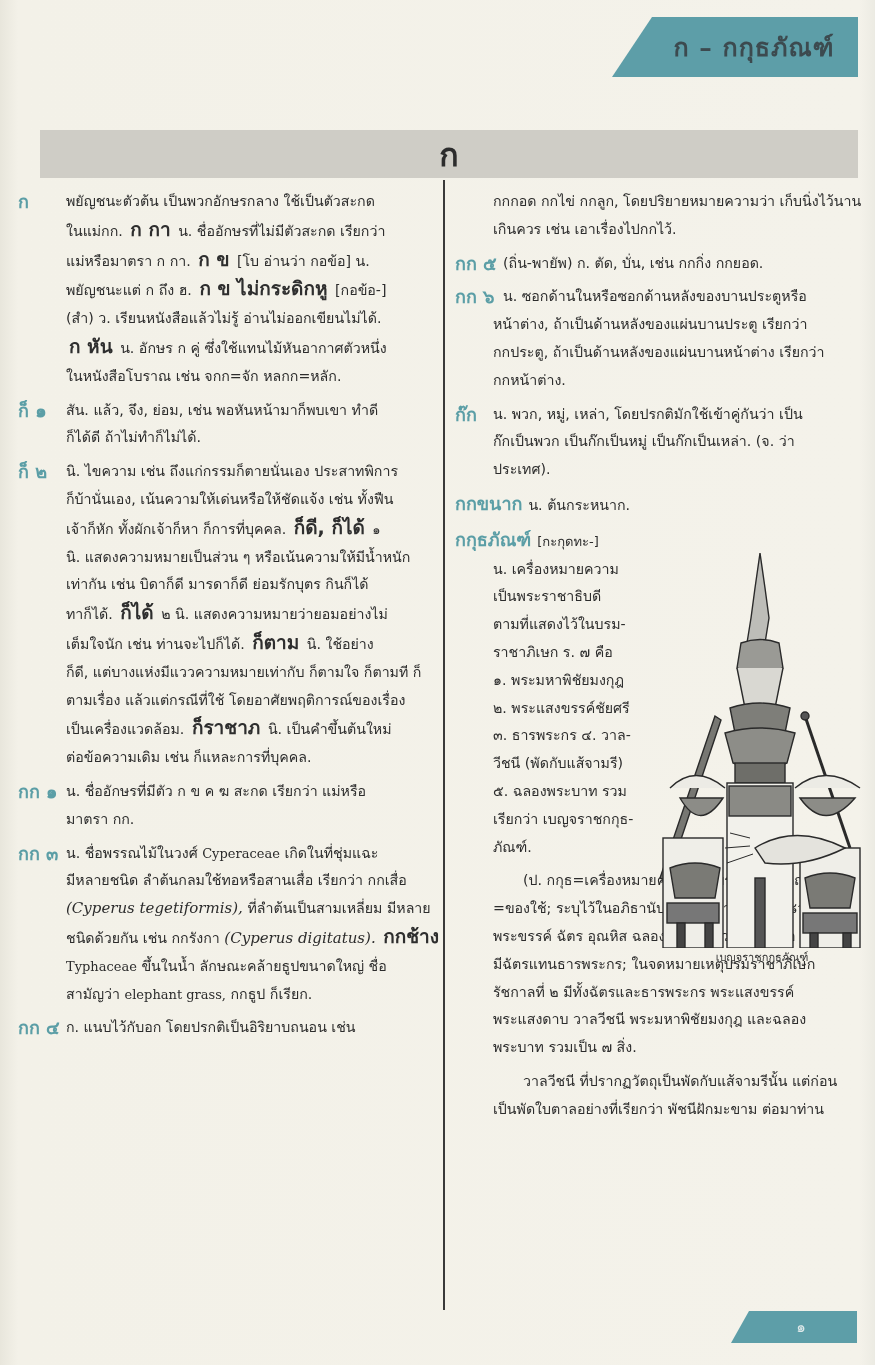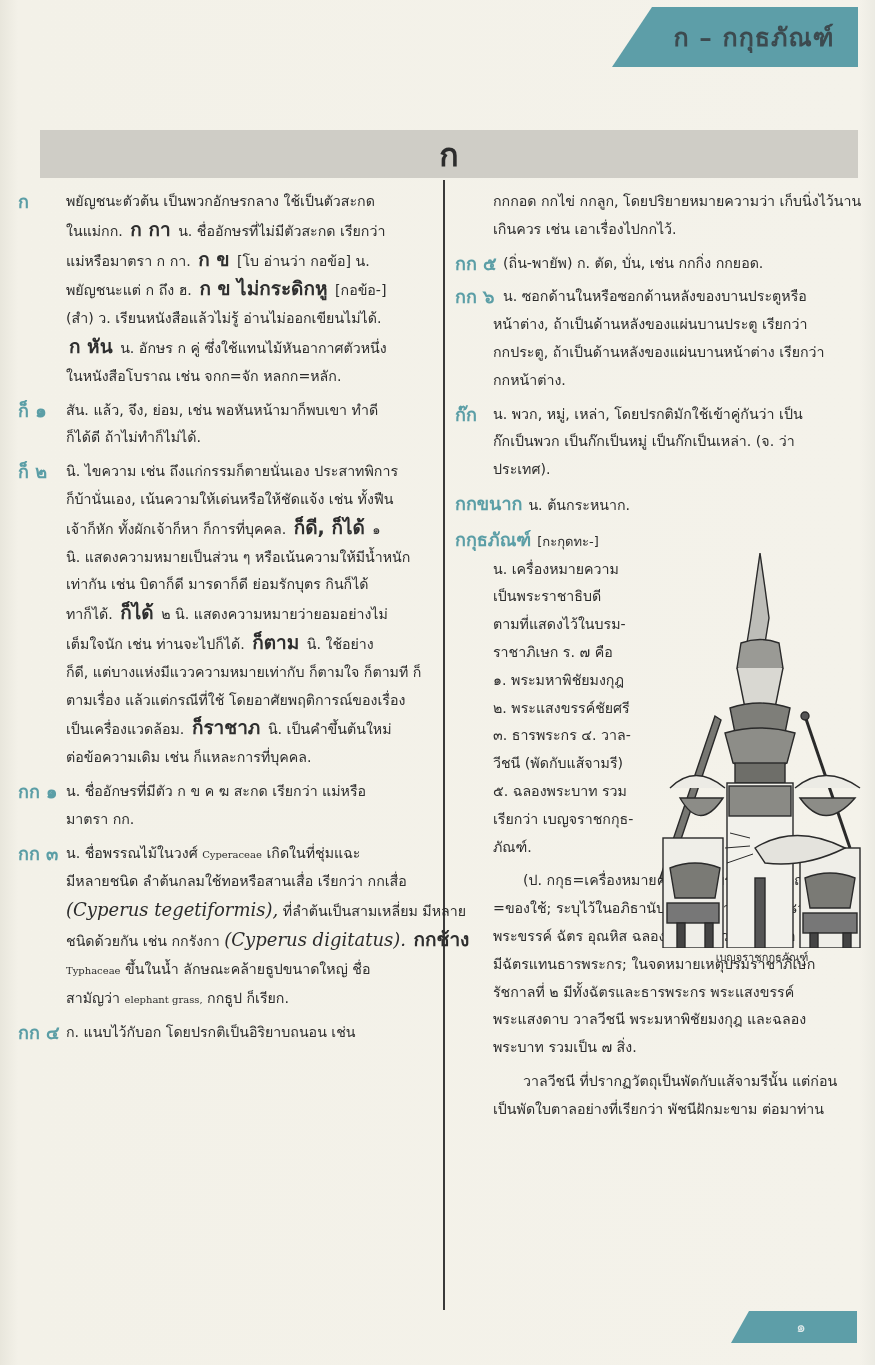--- a/index.html
+++ b/index.html
@@ -6,21 +6,21 @@
   body {
     width: 875px; height: 1365px; overflow: hidden;
     background: #f1efe6;
     font-family: "DejaVu Sans", "Liberation Sans", sans-serif;
     color: #2c2c2c;
     position: relative;
   }
   .page { position: absolute; inset: 0; background: linear-gradient(90deg, #e8e6dc 0px, #f3f1e8 18px, #f4f2ea 860px, #ecebe3 875px); }
 
   .header-tab {
-    position: absolute; left: 612px; top: 7px; width: 246px; height: 60px;
+    position: absolute; left: 612px; top: 17px; width: 246px; height: 60px;
     background: #5d9ea8;
     clip-path: polygon(40px 0, 100% 0, 100% 100%, 0 100%);
     display: flex; align-items: center; justify-content: center;
   }
   .header-tab span {
     font-family: "DejaVu Serif", "Liberation Serif", serif;
     font-size: 25px; font-weight: bold; color: #3c4a4f; padding-left: 38px; letter-spacing: 1px;
   }
 
   .letter-banner {
@@ -42,22 +42,22 @@
 
   .entry { position: relative; padding-left: 48px; margin-bottom: 6px; text-align: justify; }
   .col-right .entry { padding-left: 38px; }
   .hw {
     position: absolute; left: 0; top: 0;
     color: #5b9ea6; font-weight: bold; font-size: 18px;
     font-family: "DejaVu Sans", sans-serif;
   }
   .hw.inline { position: static; margin-right: 6px; }
   .sub { font-weight: bold; font-size: 19px; color: #2e2e2e; margin: 0 3px; }
-  .ital { font-family: "DejaVu Serif", serif; font-style: italic; font-size: 18px; }
-  .serif { font-family: "DejaVu Serif", serif; font-size: 10px; }
+  .ital { font-family: "DejaVu Serif", serif; font-style: italic; font-size: 15px; }
+  .serif { font-family: "DejaVu Serif", serif; font-size: 13px; }
   .num { font-size: 13px; }
   .line { display: block; white-space: nowrap; }
 
   .entry-plain { padding-left: 38px; }
   .kakut-entry { position: relative; }
   .kakut-head { display: block; }
   .kakut-body { display: block; padding-left: 38px; width: 190px; }
 
   .illustration {
     position: absolute; left: 655px; top: 548px; width: 210px; height: 400px;

